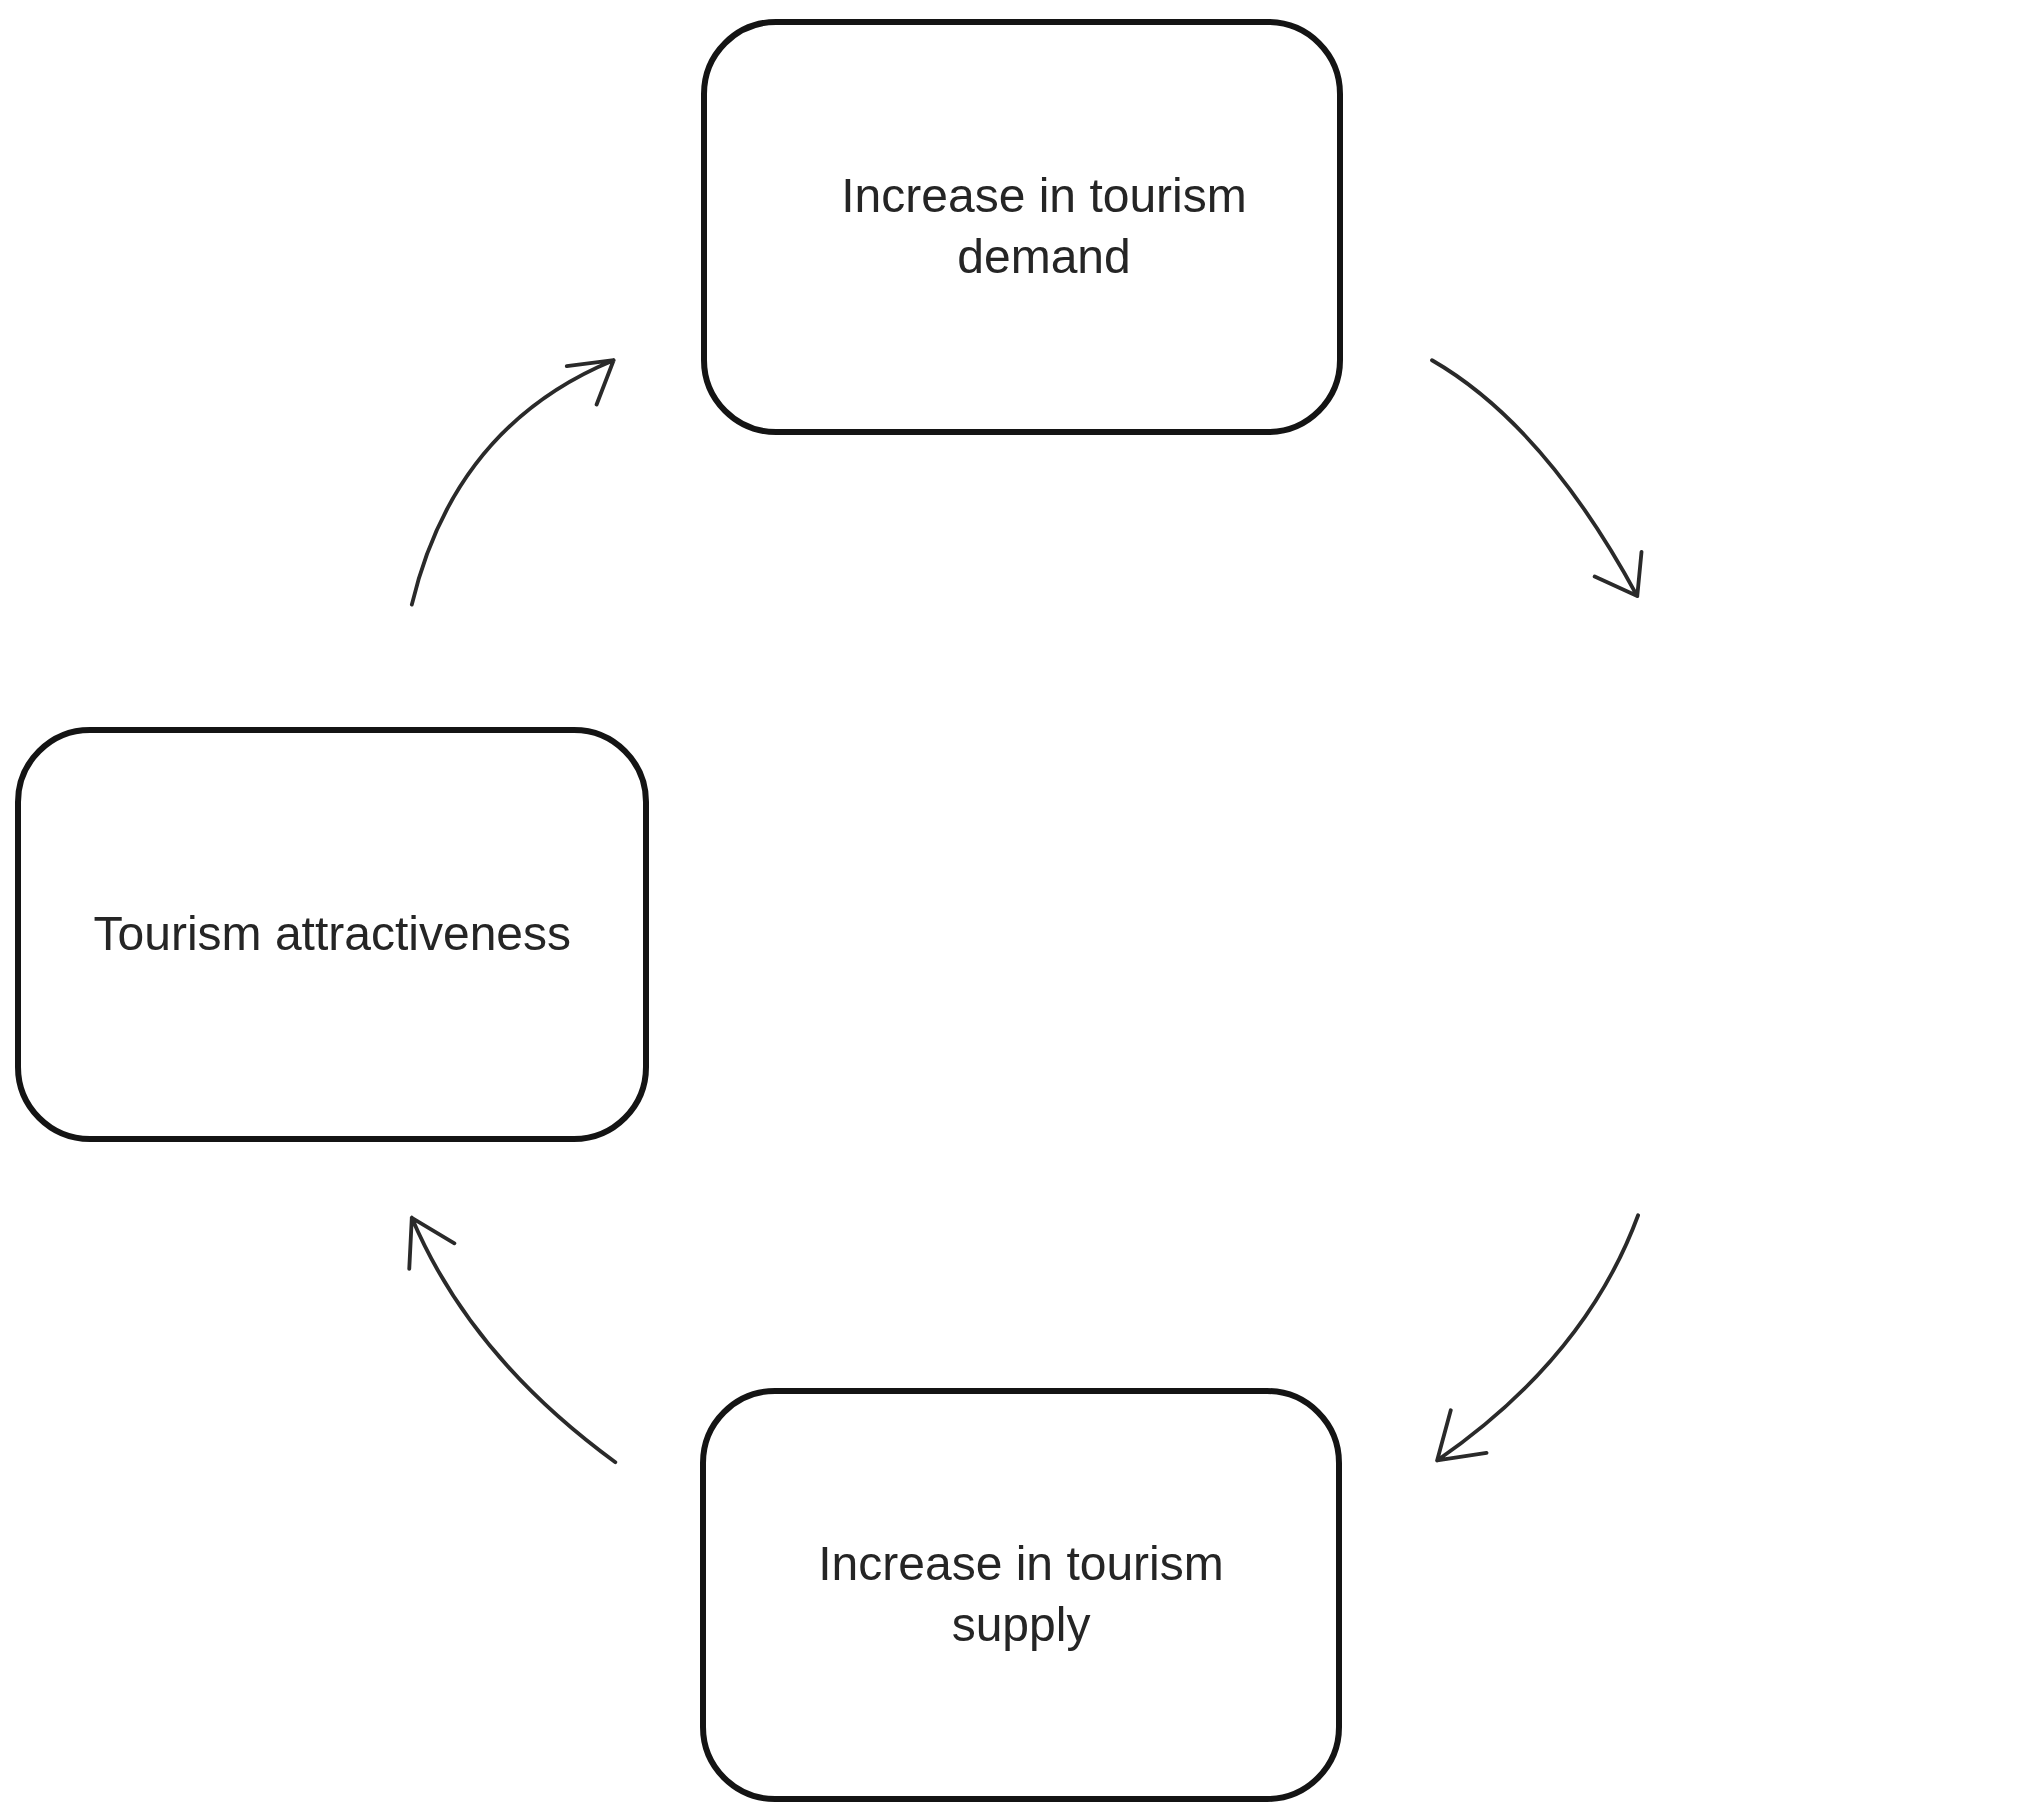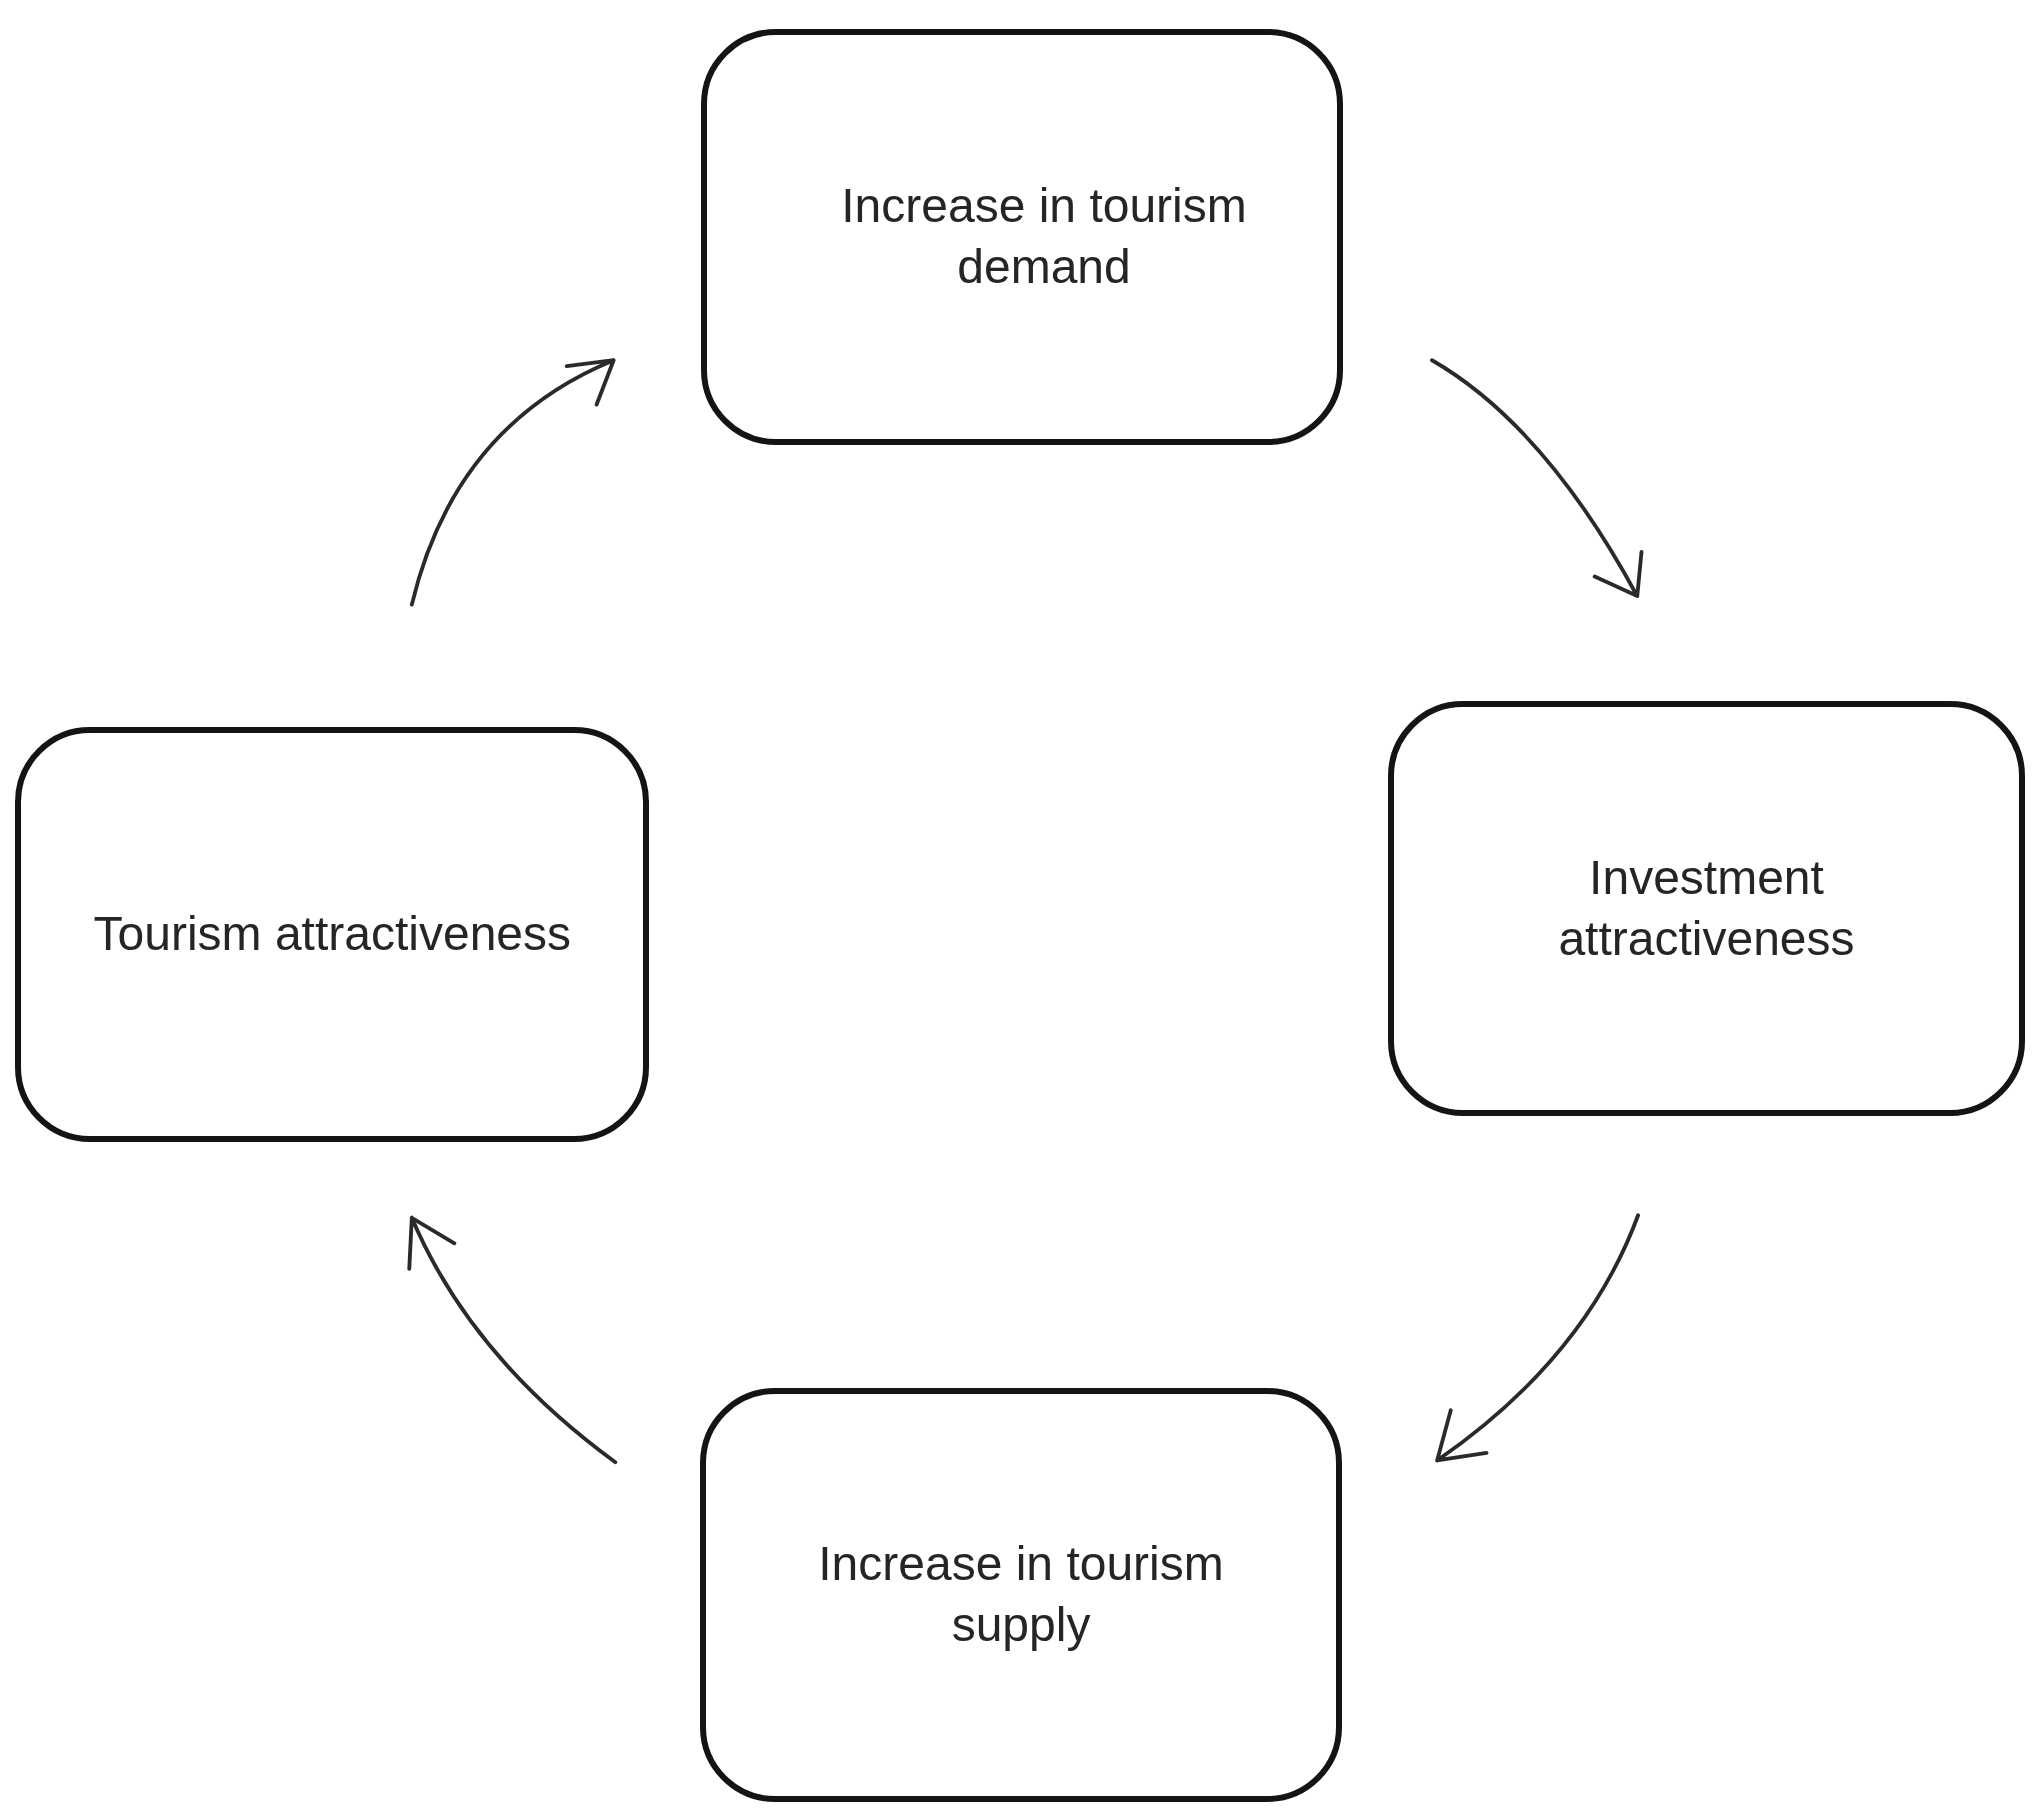--- a/index.html
+++ b/index.html
@@ -39,21 +39,21 @@
     align-items: center;
     justify-content: center;
     text-align: center;
     color: #252525;
     font-size: 48px;
     line-height: 1.27;
   }
   .node .label {
     display: inline-block;
   }
-  .node-top    { left: 701px;  top: 29px;   width: 642px; height: 416px; padding-left: 44px; }
+  .node-top    { left: 701px;  top: 19px;   width: 642px; height: 416px; padding-left: 44px; }
   .node-right  { left: 1388px; top: 701px;  width: 637px; height: 415px; }
   .node-bottom { left: 700px;  top: 1388px; width: 642px; height: 414px; }
   .node-left   { left: 15.3px;   top: 727px;  width: 634px; height: 415px; }
   .node-top .label    { max-width: 494px; }
   .node-right .label  { max-width: 400px; }
   .node-bottom .label { max-width: 494px; text-align: center; }
   .node-left .label   { max-width: 605px; }
 </style>
 </head>
 <body>
@@ -68,23 +68,20 @@
 
     <path d="M 722 1717 Q 552 1593 483 1430 M 483 1430 L 480 1490 M 483 1430 L 533 1460"></path>
 
     <path d="M 483 710 Q 533 500 720 423 M 720 423 L 665 430 M 720 423 L 700 475"></path>
   </svg>
 
   <div class="node node-top">
     <span class="label">Increase in tourism demand</span>
   </div>
 
-  <div class="node node-right">
-    <span class="label">Investment attractiveness</span>
-  </div>
 
   <div class="node node-bottom">
     <span class="label">Increase in tourism supply</span>
   </div>
 
   <div class="node node-left">
     <span class="label">Tourism attractiveness</span>
   </div>
 
 </div>

